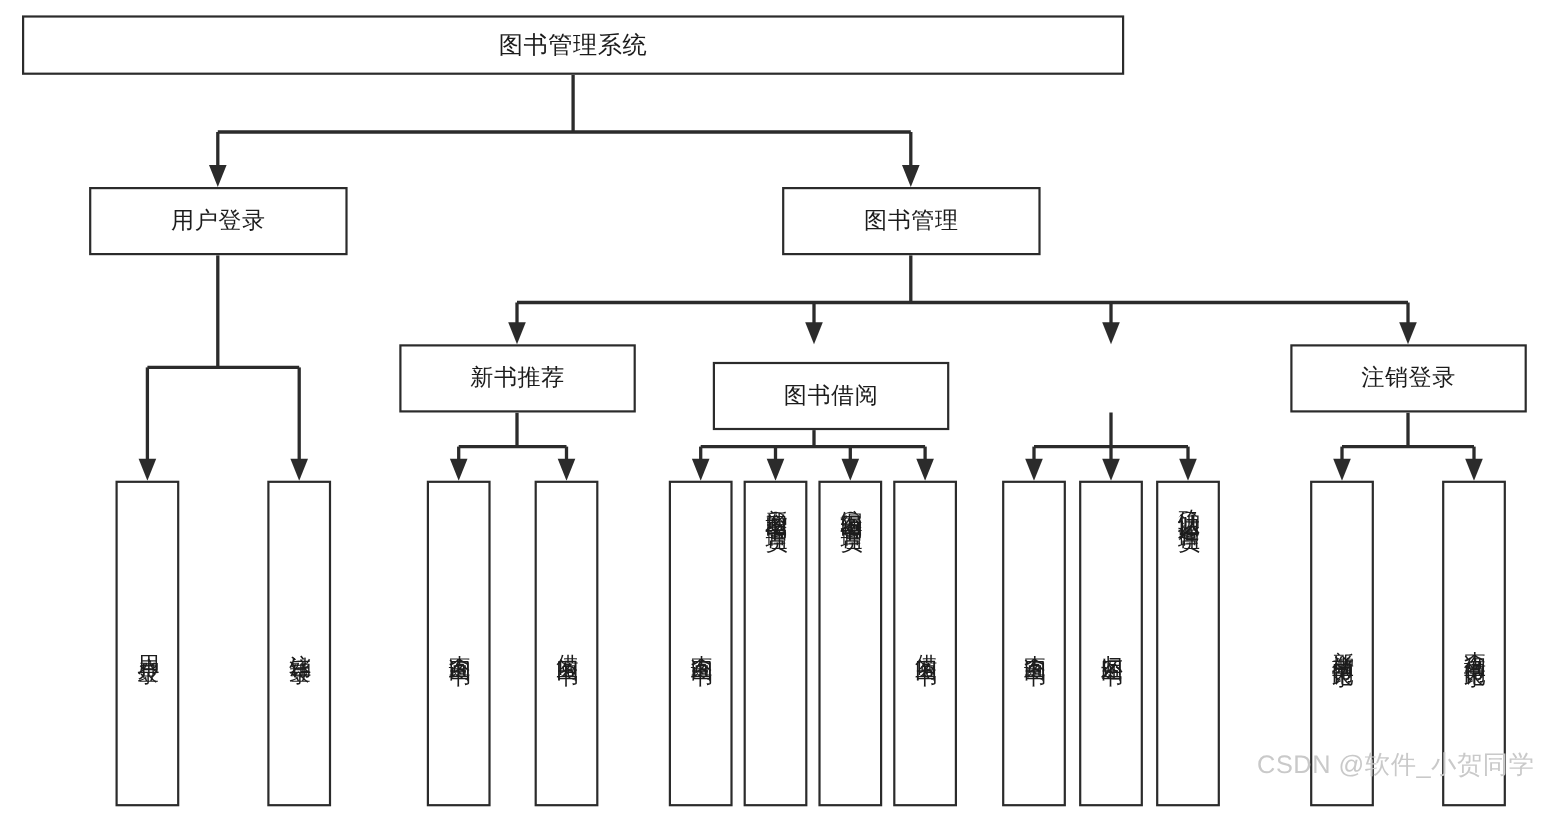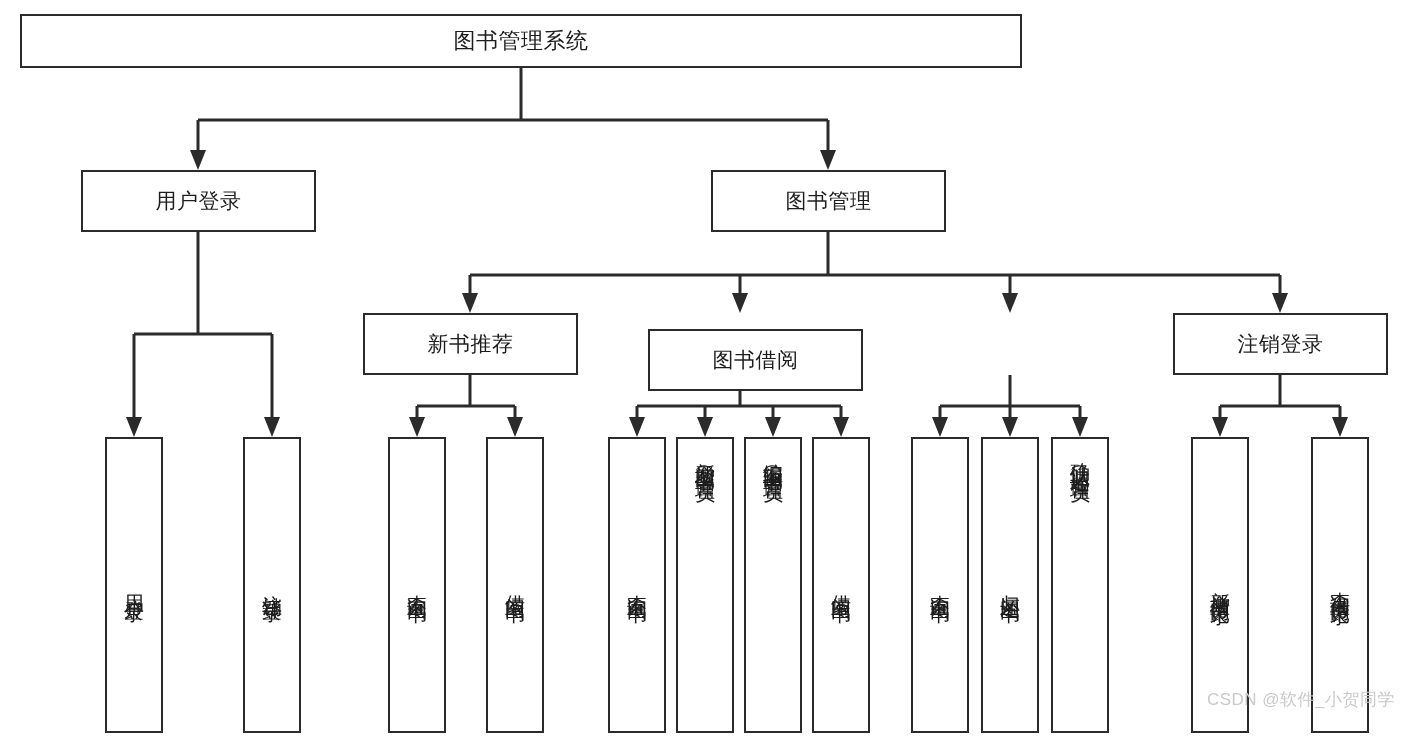--- a/index.html
+++ b/index.html
@@ -58,21 +58,21 @@
   }
   .node-leaf.leaf-centered {
     align-items: center;
     padding-top: 0;
   }
   .watermark {
     position: absolute;
     right: 10px;
     bottom: 6px;
     color: #c9c9c9;
-    font-size: 17px;
+    font-size: 23px;
     white-space: nowrap;
     letter-spacing: 0.5px;
   }
 </style>
 </head>
 <body>
 
 <div id="diagram-root">
 
   <svg id="diagram-svg" viewBox="0 0 1405 747" xmlns="http://www.w3.org/2000/svg">

